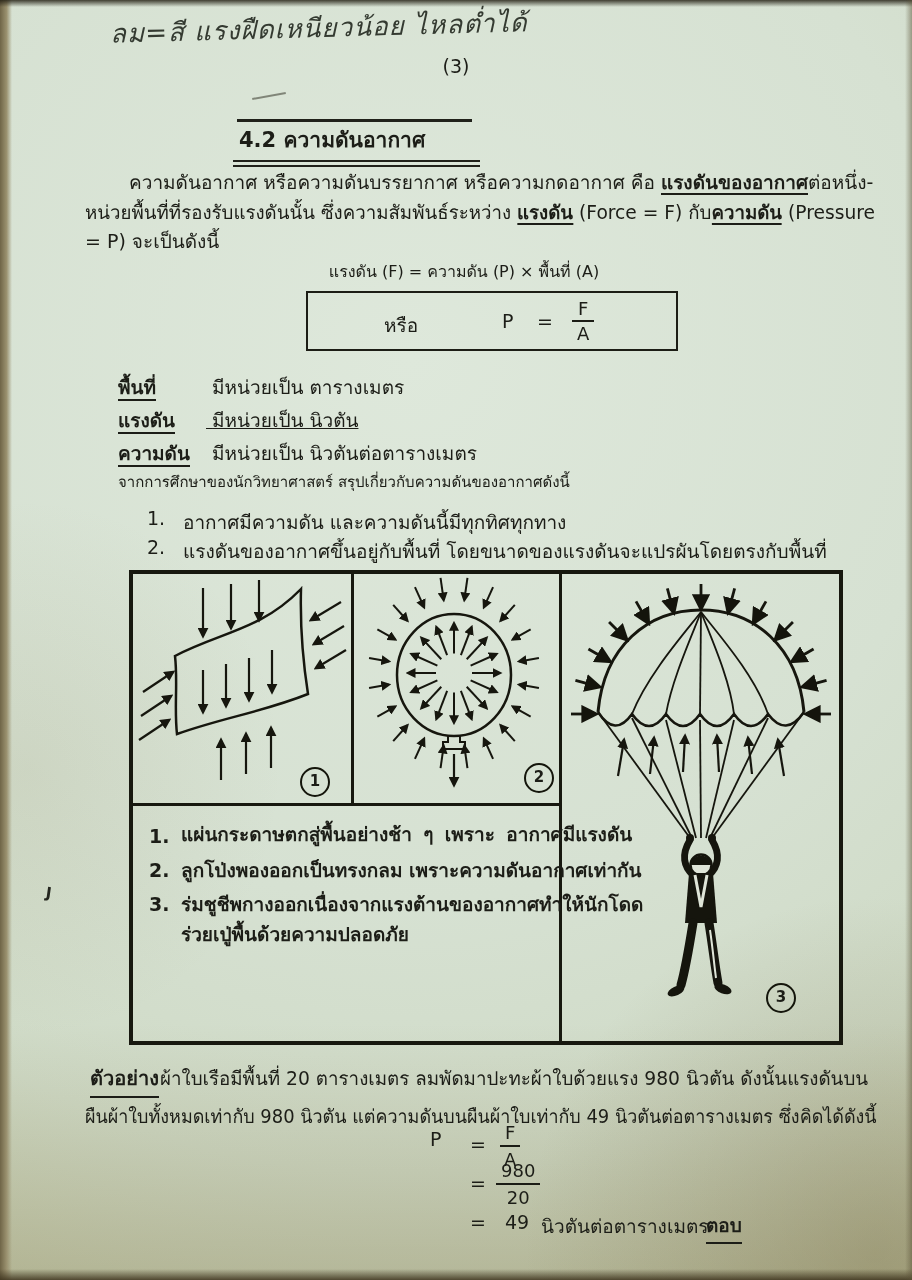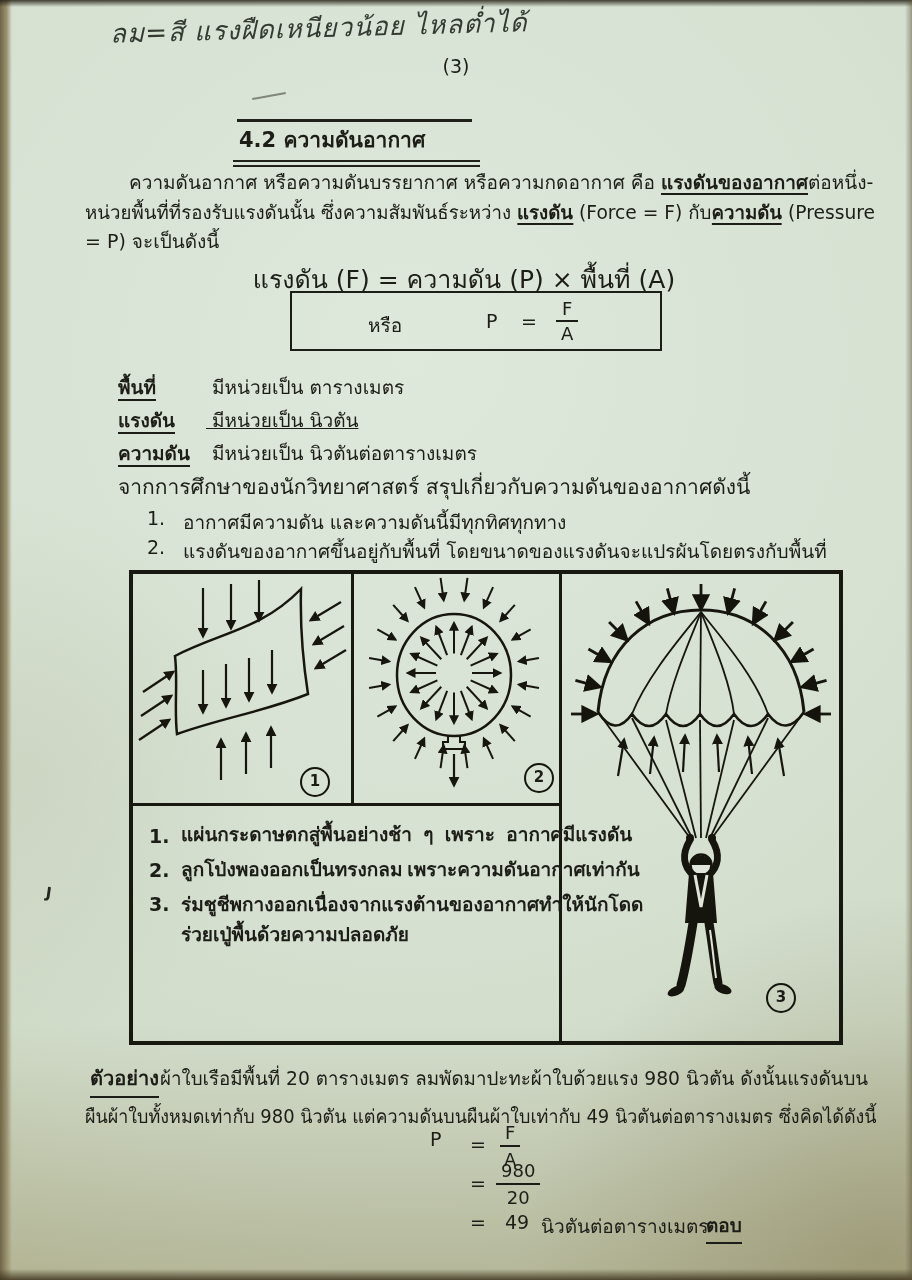--- a/index.html
+++ b/index.html
@@ -30,35 +30,35 @@
 
   .h-rule-top{left:237px;top:119px;width:235px;height:3px;background:#20211a;}
   .heading-text{left:239px;top:125px;font-size:21px;font-weight:bold;line-height:1.5;}
   .h-rule-bot{left:233px;top:160px;width:247px;height:7px;border-top:2.5px solid #20211a;border-bottom:2px solid #20211a;box-sizing:border-box;}
 
   .intro{left:85px;top:168px;width:790px;font-size:19px;line-height:29.5px;}
   .intro .iline{white-space:nowrap;}
   .intro .iline1{text-indent:44px;}
   .u-term{font-weight:bold;border-bottom:2.2px solid #1c1d17;}
 
-  .formula-line{left:16px;right:0;top:259px;text-align:center;font-size:25px;}
-
-  .formula-box{left:290px;top:291px;width:372px;height:60px;border:2.5px solid #1c1d15;box-sizing:border-box;}
+  .formula-line{left:16px;right:0;top:259px;text-align:center;font-size:16px;}
+
+  .formula-box{left:306px;top:291px;width:372px;height:60px;border:2.5px solid #1c1d15;box-sizing:border-box;}
   .formula-box .or{position:absolute;left:76px;top:17px;font-size:19px;}
   .formula-box .lhs{position:absolute;left:194px;top:17px;font-size:19px;}
   .formula-box .eq{position:absolute;left:229px;top:17px;font-size:19px;}
   .frac{position:absolute;left:264px;top:5px;text-align:center;font-size:18px;}
   .frac .fn{display:block;border-bottom:2.2px solid #1b1c15;padding:0 6px 1px;}
   .frac .fd{display:block;padding-top:1px;}
 
   .def-row{left:118px;font-size:19px;}
   .def-term{display:inline-block;width:88px;}
   .def-term span{font-weight:bold;border-bottom:2.2px solid #1c1d17;padding-bottom:1px;}
 
-  .summary-intro{left:118px;top:470px;font-size:21px;width:740px;}
+  .summary-intro{left:118px;top:470px;font-size:15px;width:740px;}
   .sum-item{left:147px;font-size:19px;display:flex;width:730px;}
   .snum{width:36px;flex:none;}
   .stext{flex:1;}
 
   .figure{left:129px;top:570px;width:714px;height:475px;border:4px solid #17180f;box-sizing:border-box;}
   .fig-div-v1{position:absolute;left:218px;top:0;width:3px;height:229px;background:#17180f;}
   .fig-div-v2{position:absolute;left:426px;top:0;width:3px;height:467px;background:#17180f;}
   .fig-div-h{position:absolute;left:0;top:229px;width:429px;height:3px;background:#17180f;}
   .panel{position:absolute;}
   .badge{position:absolute;width:30px;height:30px;border:2.5px solid #14150b;border-radius:50%;
@@ -293,21 +293,21 @@
     <div class="captions">
       <div class="cap-item">
         <span class="cnum">1.</span>
         <span class="clines">
             <span class="fit" style="display:block;font-family:Liberation Mono, monospace;">แผ่นกระดาษตกสู่พื้นอย่างช้า ๆ เพราะ อากาศมีแรงดัน</span>
           </span>
       </div>
       <div class="cap-item">
         <span class="cnum">2.</span>
         <span class="clines">
-          <span class="fit" style="display:block;font-family:Liberation Serif, serif;">ลูกโป่งพองออกเป็นทรงกลม เพราะความดันอากาศเท่ากัน</span>
+          <span class="fit" style="display:block;">ลูกโป่งพองออกเป็นทรงกลม เพราะความดันอากาศเท่ากัน</span>
         </span>
       </div>
       <div class="cap-item">
         <span class="cnum">3.</span>
         <span class="clines">
           <span class="fit" style="display:block;">ร่มชูชีพกางออกเนื่องจากแรงต้านของอากาศทำให้นักโดด</span>
           <span class="fit" style="display:block;">ร่วยเปู่พื้นด้วยความปลอดภัย</span>
         </span>
       </div>
     </div>

